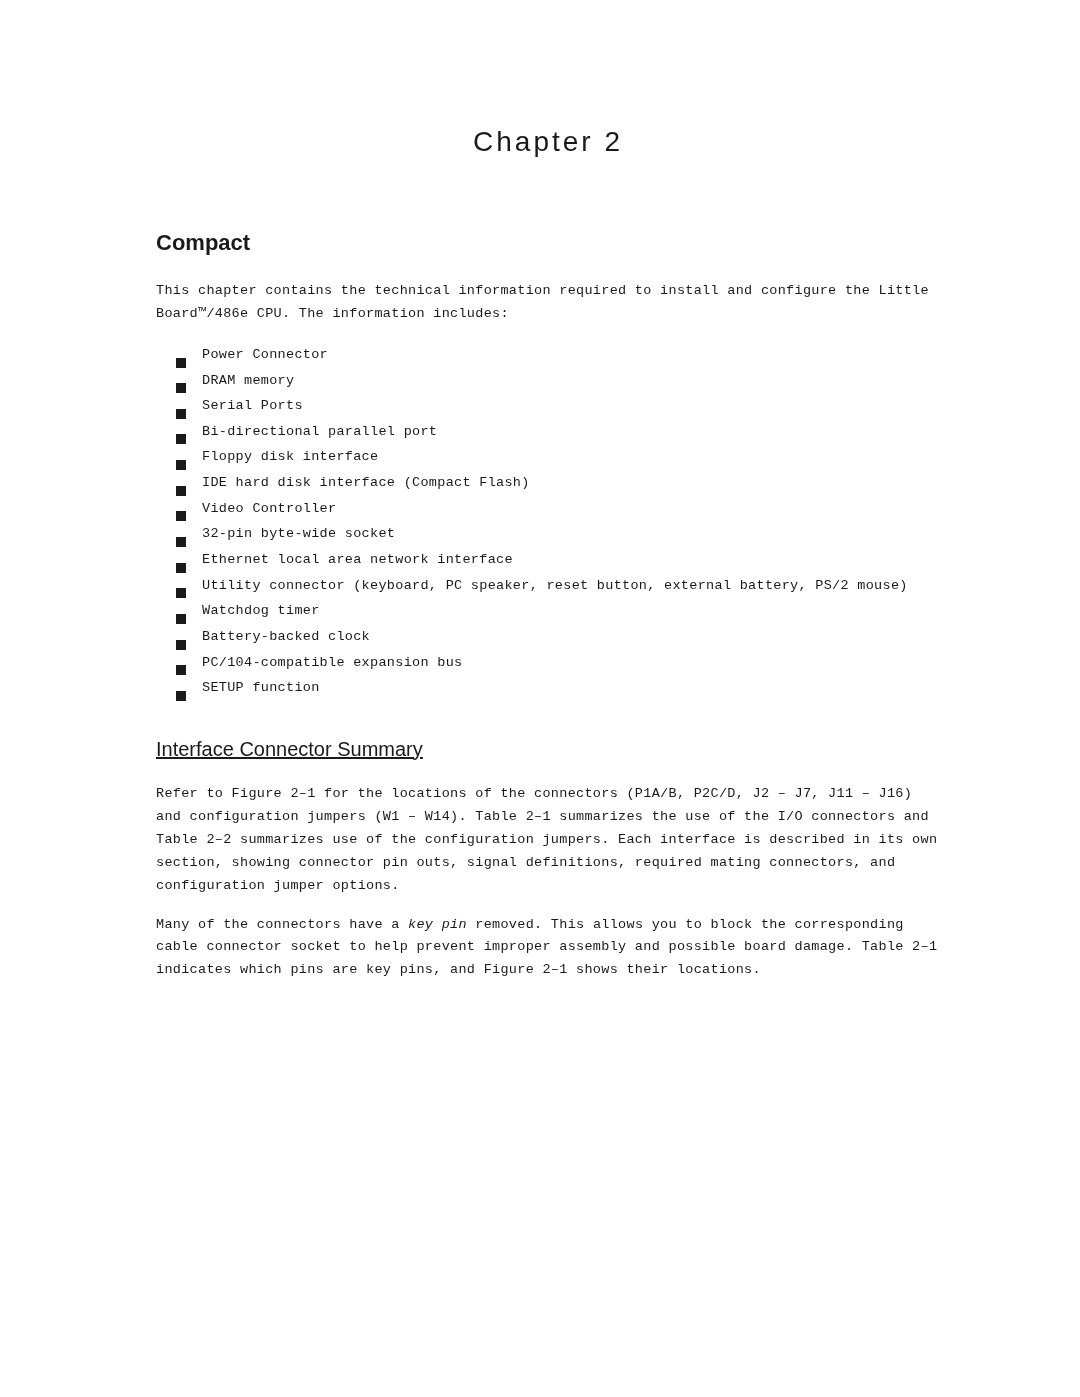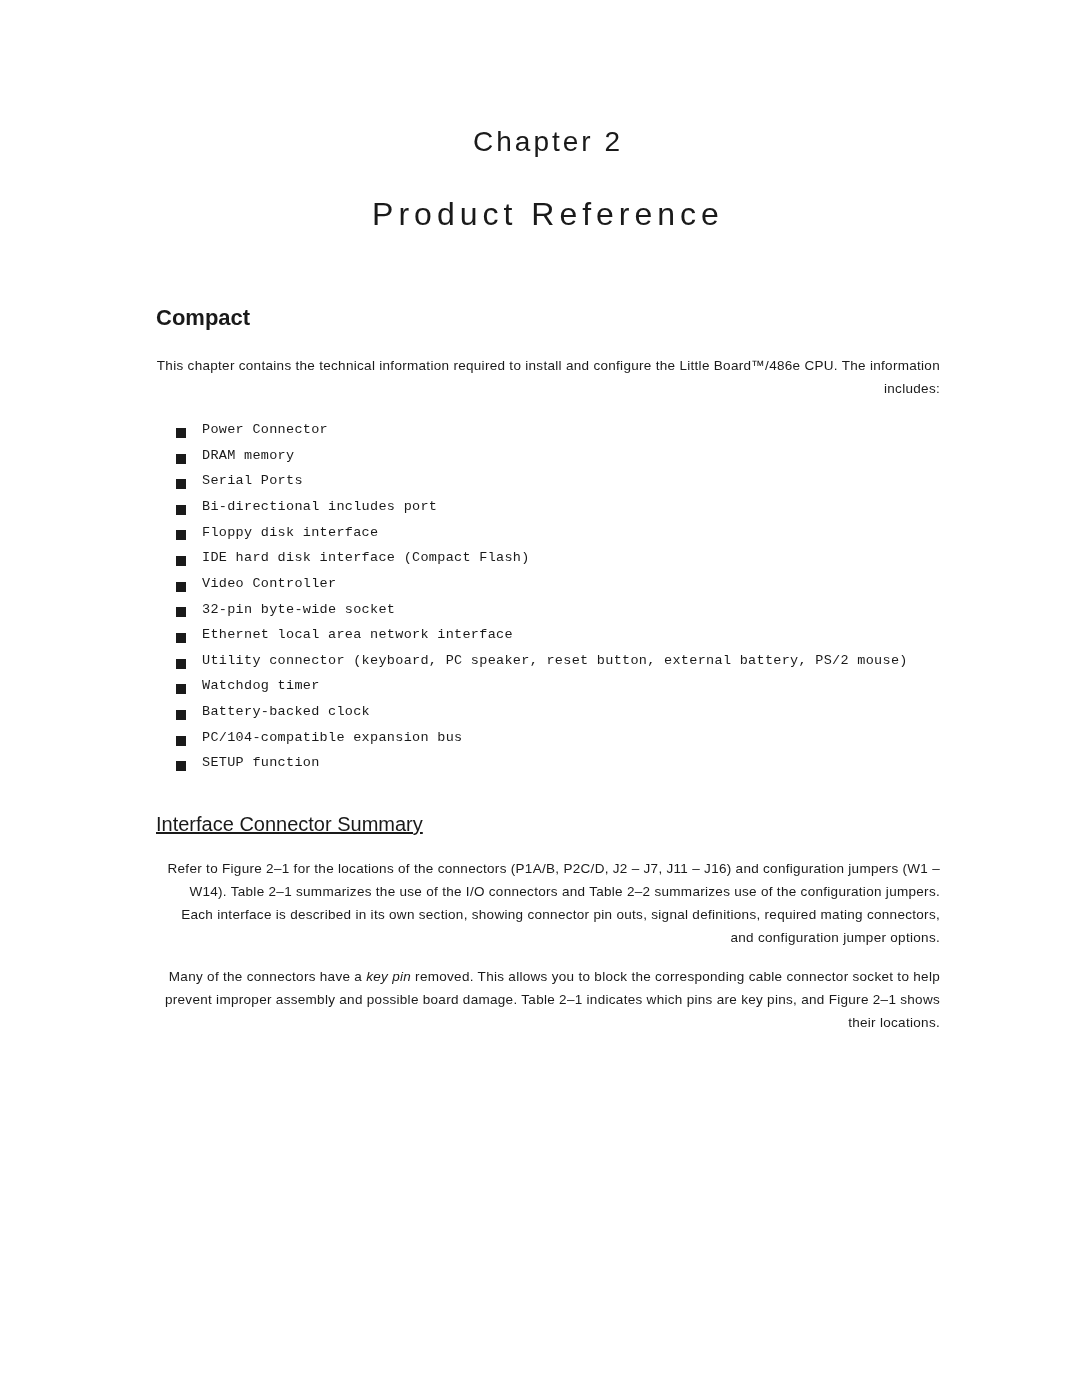--- a/index.html
+++ b/index.html
@@ -51,40 +51,39 @@
     .section-heading-normal {
       font-family: Arial, Helvetica, sans-serif;
       font-size: 20px;
       font-weight: normal;
       margin-bottom: 18px;
       margin-top: 32px;
       text-decoration: underline;
     }
 
     .body-text {
-      font-family: Liberation Sans, sans-serif;
+      font-family: Liberation Mono, monospace;
       font-size: 13.5px;
       line-height: 1.7;
       margin-bottom: 16px;
       letter-spacing: 0.3px;
-      text-align: right;
     }
 
     .bullet-list {
       list-style: none;
       margin-left: 20px;
       margin-bottom: 20px;
     }
 
     .bullet-list li {
       font-family: 'Courier New', Courier, monospace;
       font-size: 13.5px;
       line-height: 1.9;
       display: flex;
-      align-items: center;
+      align-items: flex-end;
       letter-spacing: 0.3px;
     }
 
     .bullet-square {
       display: inline-block;
       width: 10px;
       height: 10px;
       background: #1a1a1a;
       margin-right: 16px;
       margin-top: 6px;
@@ -100,21 +99,20 @@
       min-height: 1397px;
     }
   </style>
 </head>
 <body>
 
 <div class="page-wrapper">
 
   <div class="chapter-header">
     <div class="chapter-title">Chapter 2</div>
-    <div class="product-reference-title">Product Reference</div>
   </div>
 
   <div class="section-heading-bold">Compact</div>
 
   <p class="body-text">This chapter contains the technical information required to install and configure the Little Board™/486e CPU. The information includes:</p>
 
   <ul class="bullet-list">
     <li>
         <span class="bullet-square"></span>
         <span>Power Connector</span>
@@ -122,21 +120,21 @@
     <li>
         <span class="bullet-square"></span>
         <span>DRAM memory</span>
       </li>
     <li>
         <span class="bullet-square"></span>
         <span>Serial Ports</span>
       </li>
     <li>
         <span class="bullet-square"></span>
-        <span>Bi-directional includes port</span>
+        <span>Bi-directional parallel port</span>
       </li>
     <li>
         <span class="bullet-square"></span>
         <span>Floppy disk interface</span>
       </li>
     <li>
         <span class="bullet-square"></span>
         <span>IDE hard disk interface (Compact Flash)</span>
       </li>
     <li>

